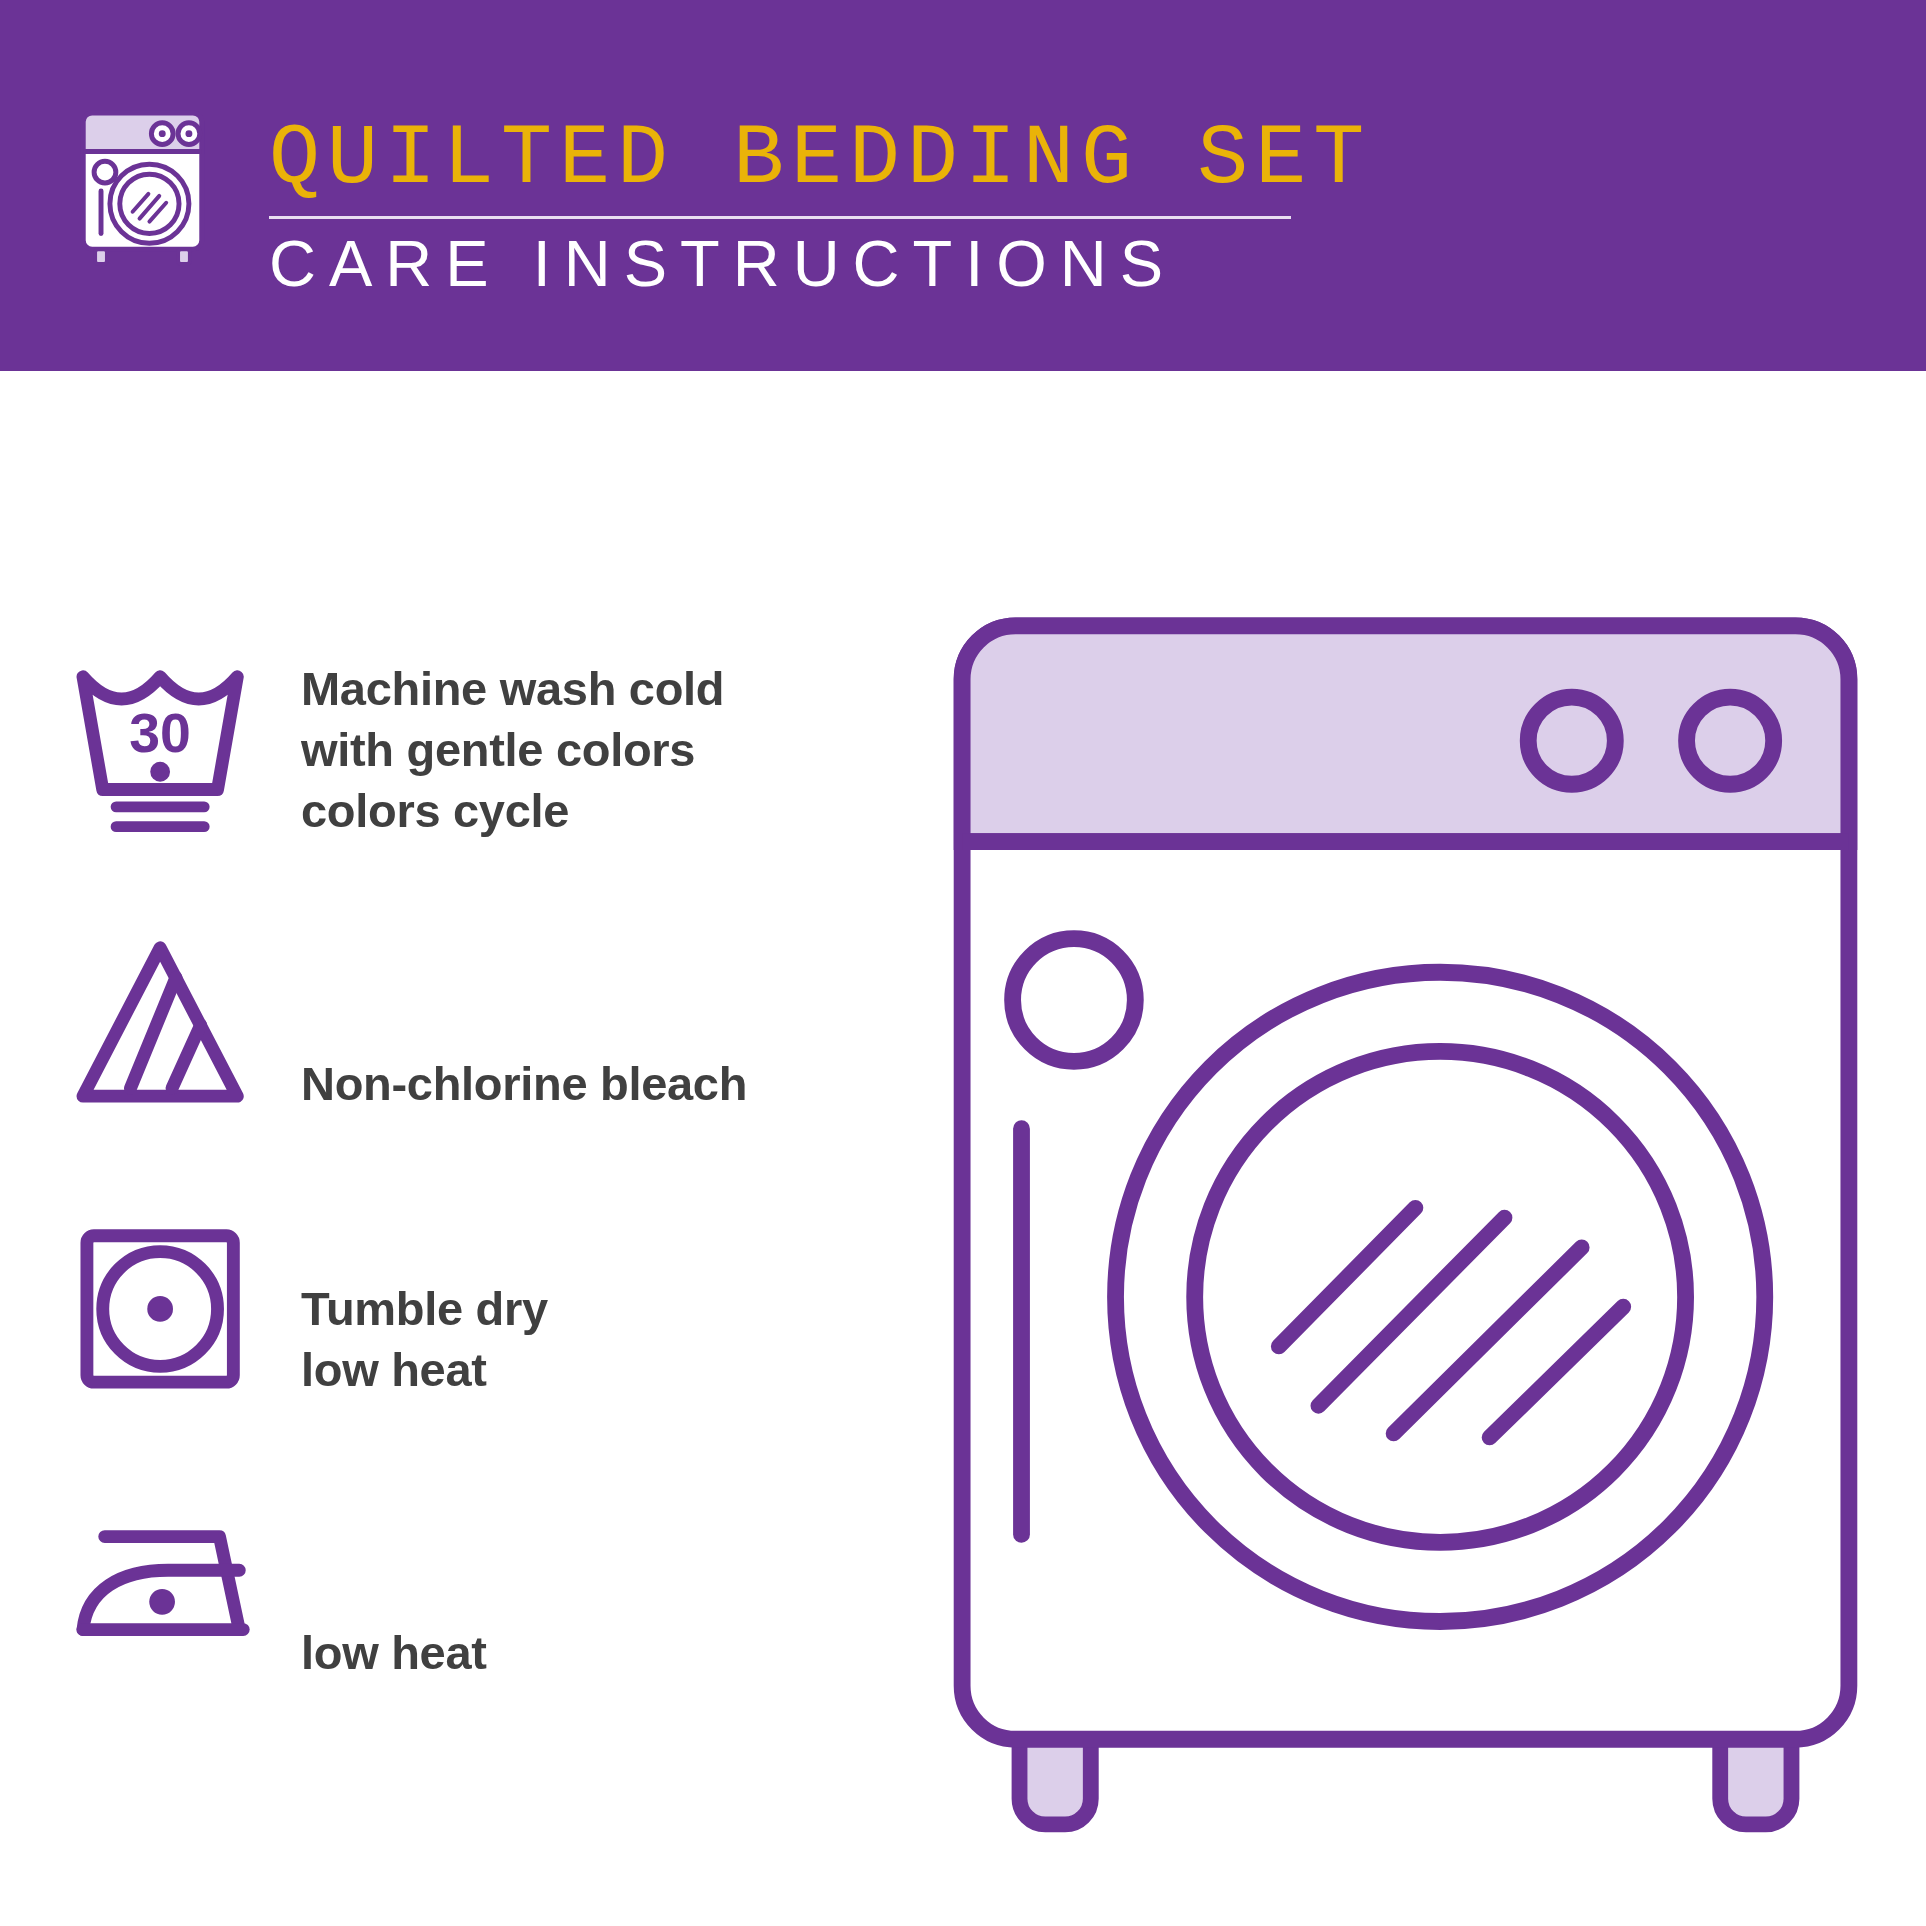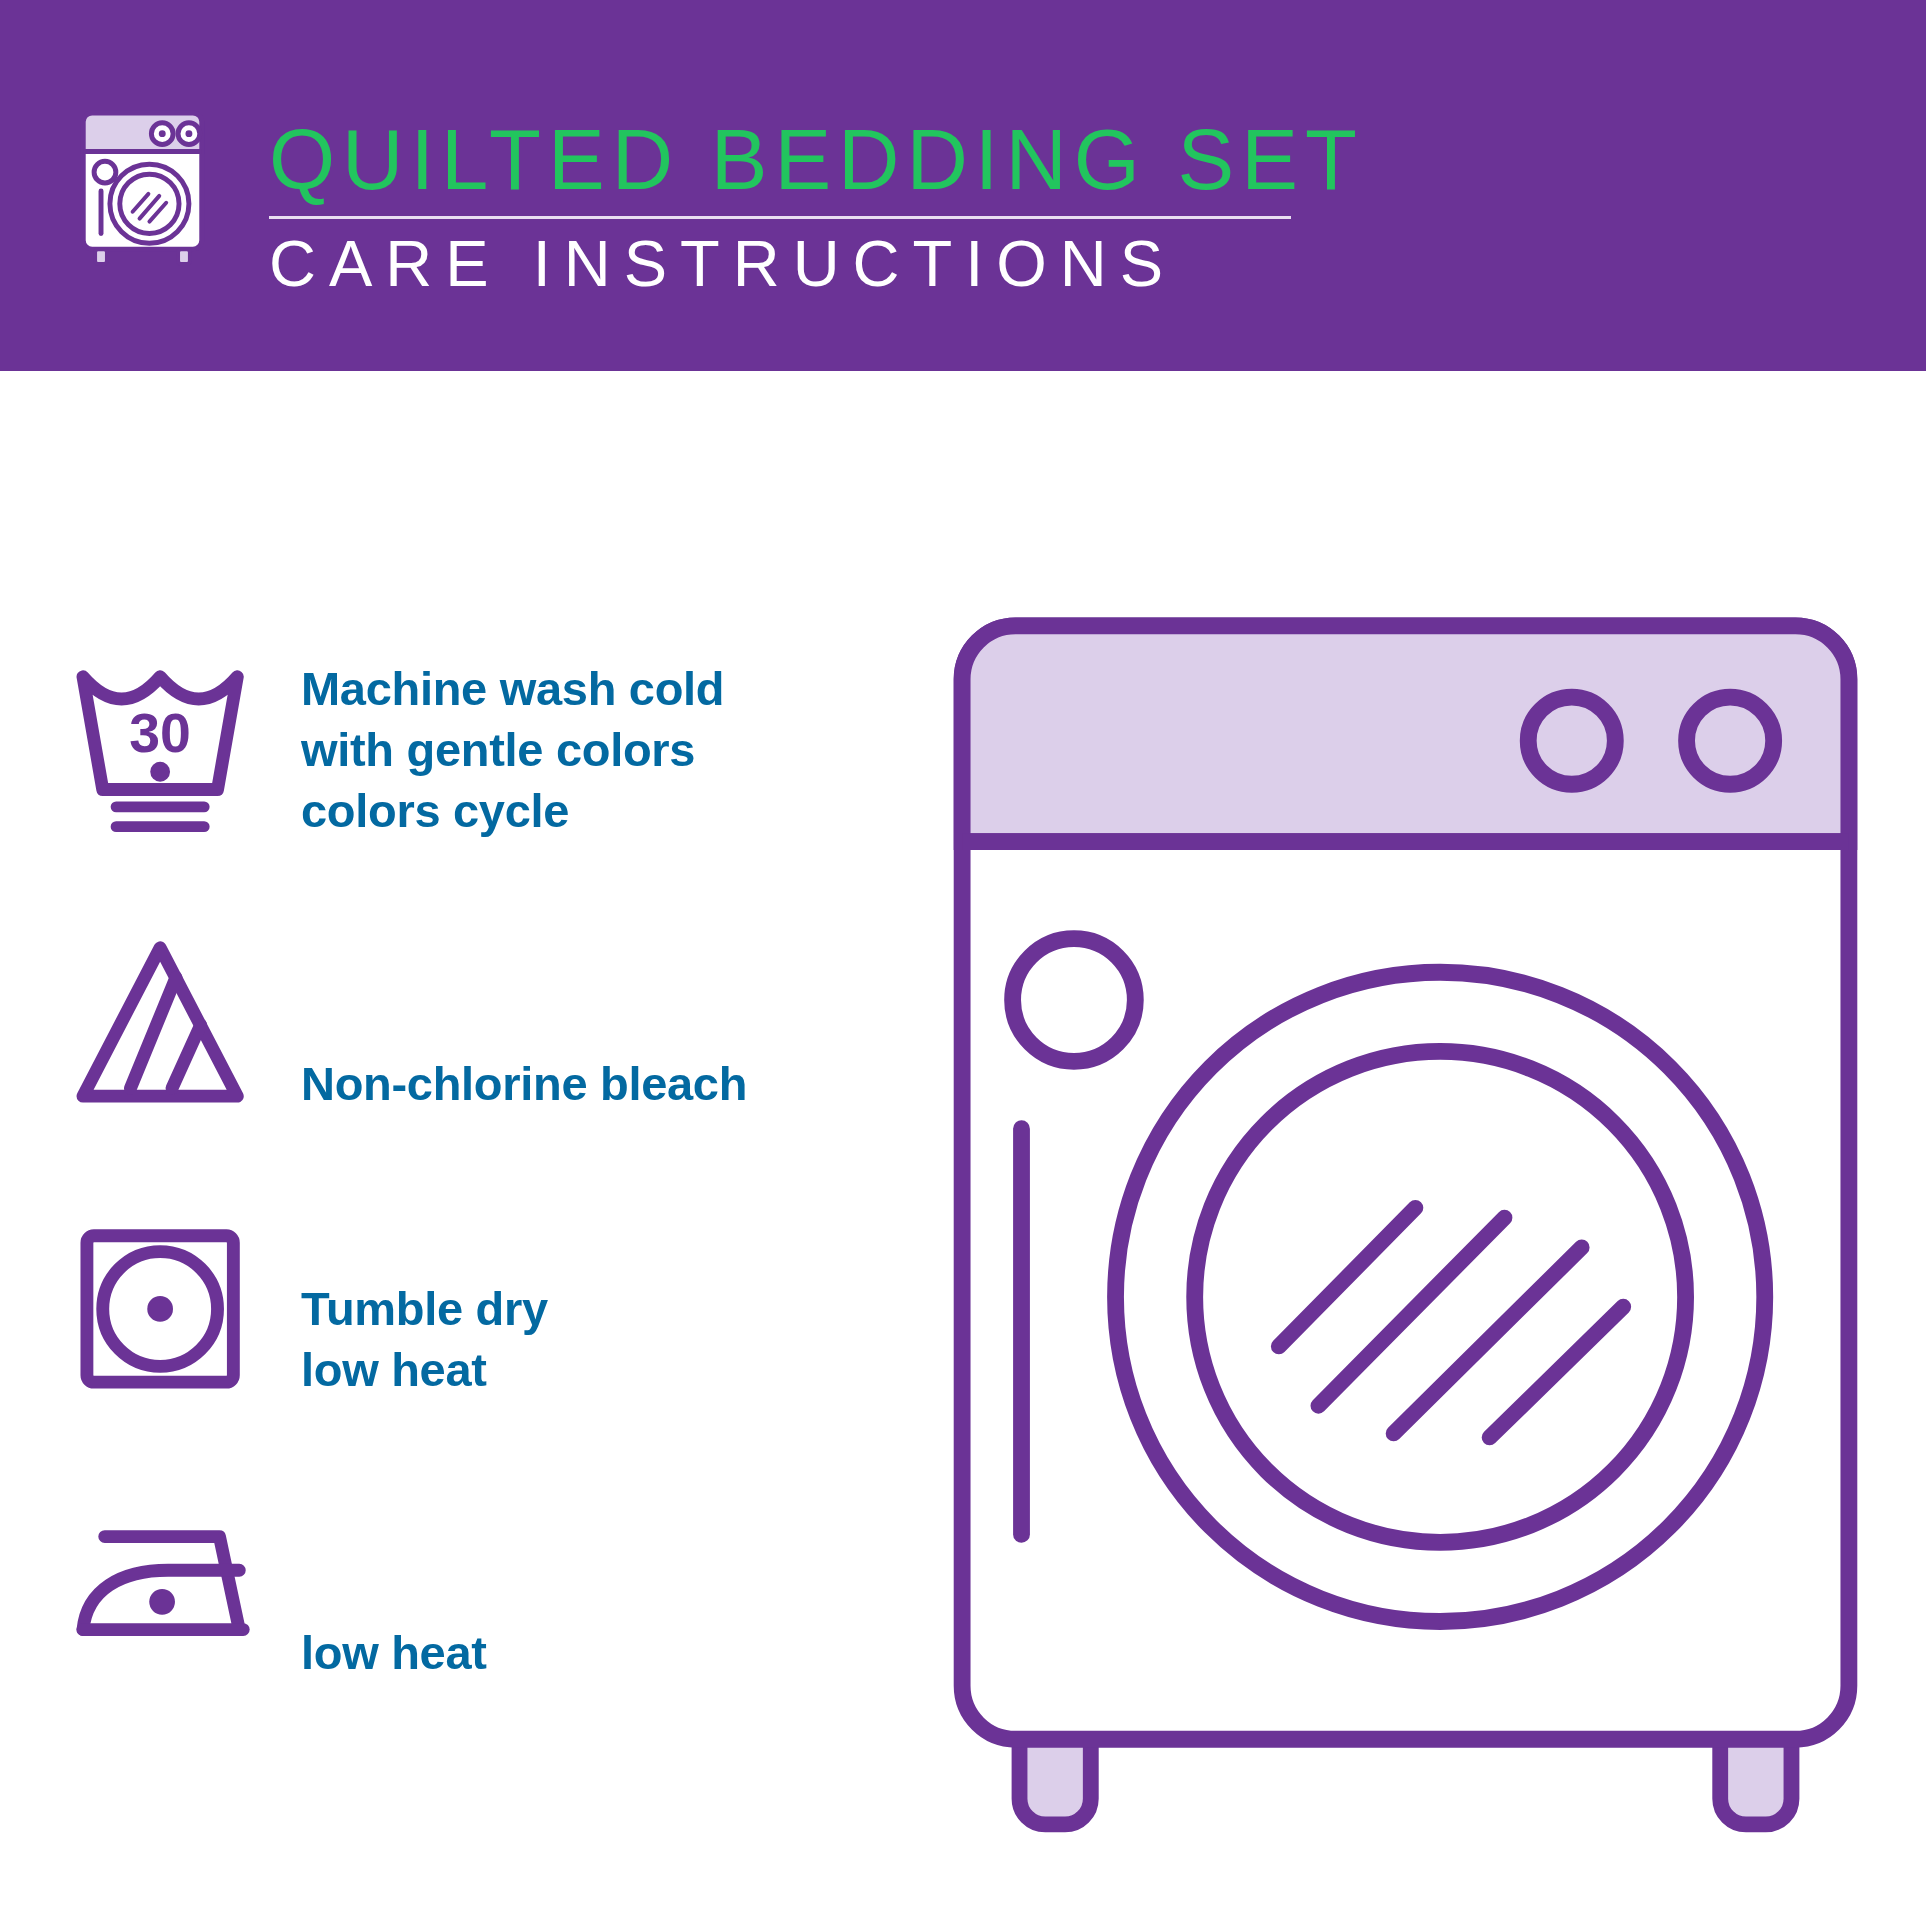--- a/index.html
+++ b/index.html
@@ -34,24 +34,25 @@
   }
   #header-text-block {
     position: absolute;
     left: 269px;
     top: 117px;
     width: 1049px;
   }
   #main-title {
     font-size: 85px;
     letter-spacing: 7px;
-    color: #22c55e;
+    color: #eab308;
     font-weight: 400;
     line-height: 1.0;
     white-space: nowrap;
+    font-family: Liberation Mono, monospace;
   }
   #title-divider {
     margin-top: 14px;
     margin-bottom: 10px;
     width: 1022px;
     height: 3px;
     background: #e9dff2;
   }
   #sub-title {
     font-size: 65px;
@@ -78,21 +79,21 @@
   }
   .care-symbol {
     position: relative;
     width: 208px;
     height: 188px;
     margin-left: 69px;
     flex: 0 0 auto;
   }
   .care-text {
     margin-left: 24px;
-    color: #0369a1;
+    color: #404040;
     font-size: 47px;
     line-height: 1.30;
     font-weight: 700;
     letter-spacing: -0.3px;
   }
 
   
   #washer-illustration {
     position: absolute;
     left: 950px;

